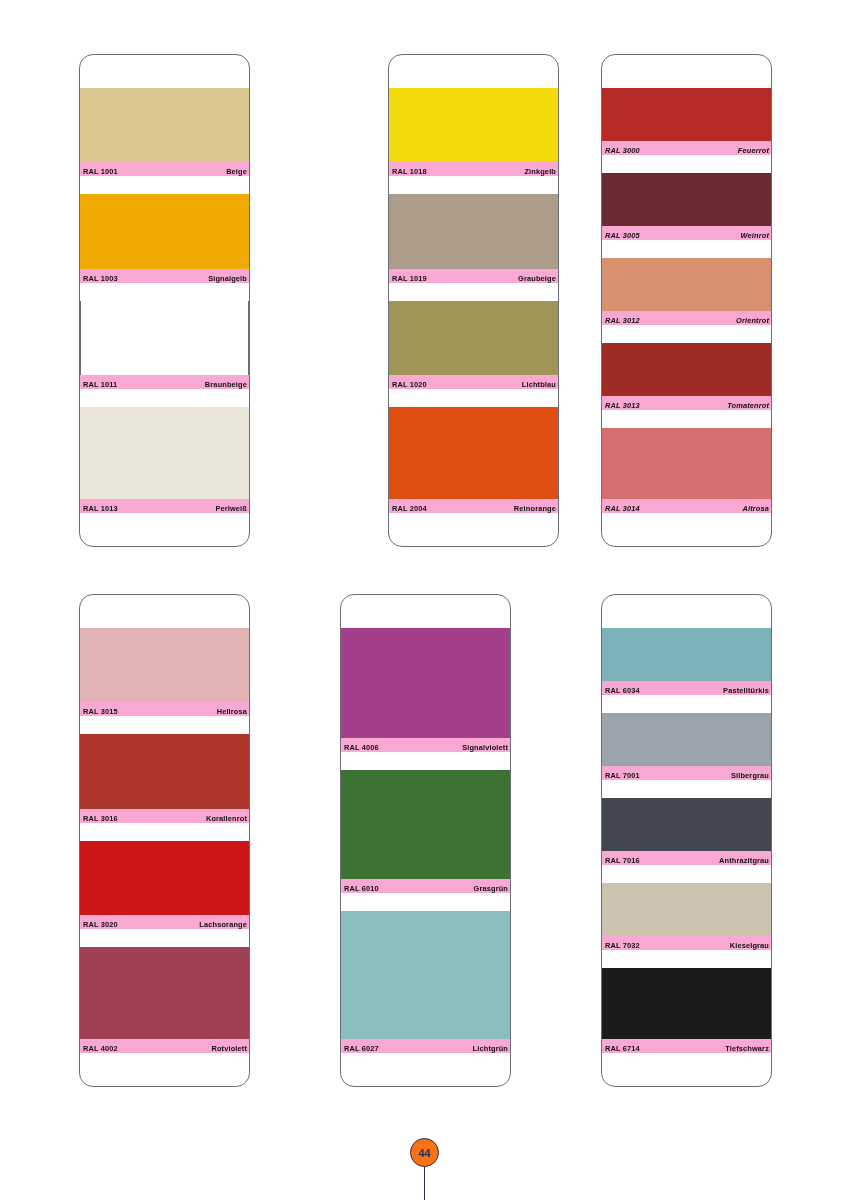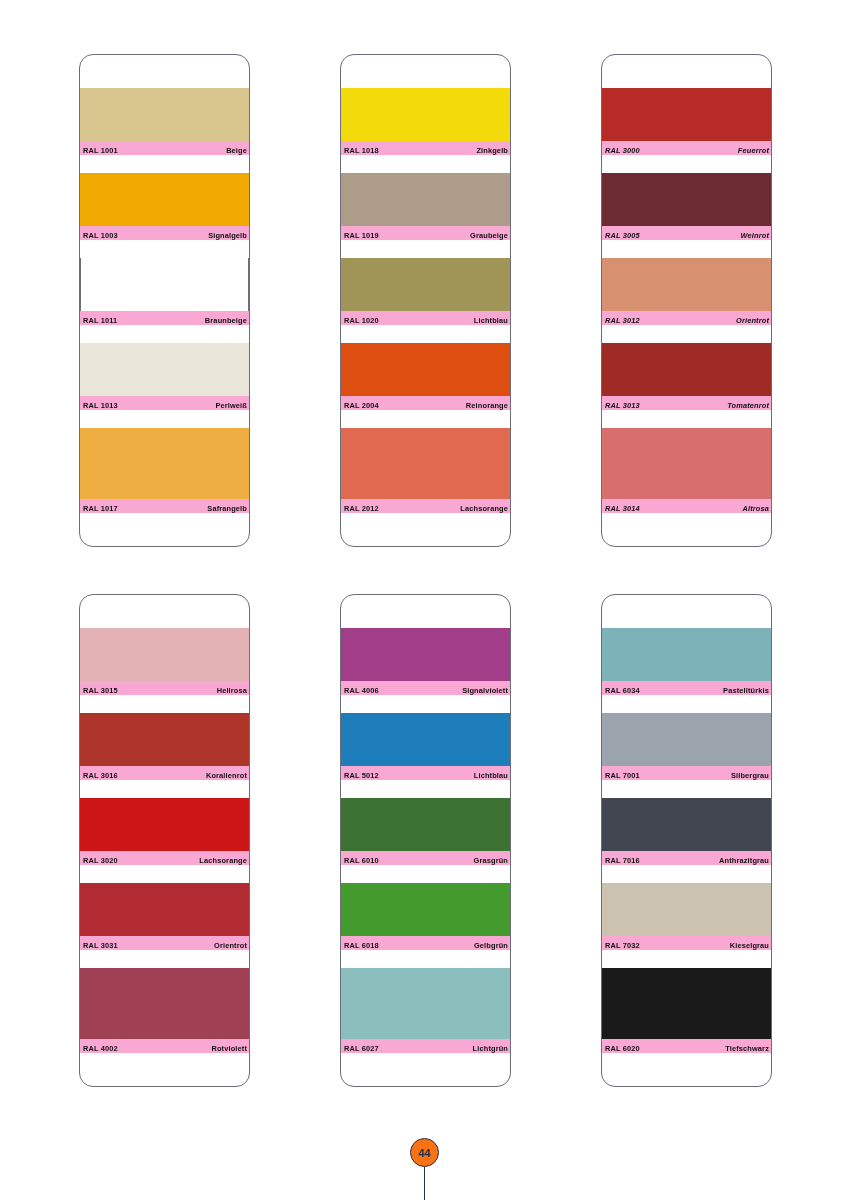--- a/index.html
+++ b/index.html
@@ -174,32 +174,24 @@
           <div class="swatch-gap"></div>
         </div>
         <div class="swatch-block">
           <div class="swatch-color" style="background: rgb(234, 230, 217);"></div>
           <div class="swatch-label">
             <span class="swatch-code">RAL 1013</span>
             <span class="swatch-name">Perlweiß</span>
           </div>
           <div class="swatch-gap"></div>
         </div>
-        <div class="swatch-block">
-          <div class="swatch-color" style="background: rgb(239, 174, 66);"></div>
-          <div class="swatch-label">
-            <span class="swatch-code">RAL 1017</span>
-            <span class="swatch-name">Safrangelb</span>
-          </div>
-
-        </div>
-      </div>
-    </div>
-
-    <div class="card" style="border-color: rgb(107, 110, 120);">
+      </div>
+    </div>
+
+    <div class="card" style="border-color: rgb(107, 110, 120); margin-left: 48px;">
       <div class="card-rule left" style="background: rgb(107, 110, 120);"></div>
       <div class="card-rule right" style="background: rgb(107, 110, 120);"></div>
       <div class="card-inner">
         <div class="swatch-block">
           <div class="swatch-color" style="background: rgb(243, 219, 11);"></div>
           <div class="swatch-label">
             <span class="swatch-code">RAL 1018</span>
             <span class="swatch-name">Zinkgelb</span>
           </div>
           <div class="swatch-gap"></div>
@@ -221,28 +213,20 @@
           <div class="swatch-gap"></div>
         </div>
         <div class="swatch-block">
           <div class="swatch-color" style="background: rgb(223, 78, 17);"></div>
           <div class="swatch-label">
             <span class="swatch-code">RAL 2004</span>
             <span class="swatch-name">Reinorange</span>
           </div>
           <div class="swatch-gap"></div>
         </div>
-        <div class="swatch-block">
-          <div class="swatch-color" style="background: rgb(223, 106, 80);"></div>
-          <div class="swatch-label">
-            <span class="swatch-code">RAL 2012</span>
-            <span class="swatch-name">Lachsorange</span>
-          </div>
-
-        </div>
       </div>
     </div>
 
     <div class="card" style="border-color: rgb(107, 110, 120); font-style: italic;">
       <div class="card-rule left" style="background: rgb(107, 110, 120);"></div>
       <div class="card-rule right" style="background: rgb(107, 110, 120);"></div>
       <div class="card-inner">
         <div class="swatch-block">
           <div class="swatch-color" style="background: rgb(183, 43, 38);"></div>
           <div class="swatch-label">
@@ -308,28 +292,20 @@
         </div>
         <div class="swatch-block">
           <div class="swatch-color" style="background: rgb(204, 21, 23);"></div>
           <div class="swatch-label">
             <span class="swatch-code">RAL 3020</span>
             <span class="swatch-name">Lachsorange</span>
           </div>
           <div class="swatch-gap"></div>
         </div>
         <div class="swatch-block">
-          <div class="swatch-color" style="background: rgb(179, 43, 50);"></div>
-          <div class="swatch-label">
-            <span class="swatch-code">RAL 3031</span>
-            <span class="swatch-name">Orientrot</span>
-          </div>
-          <div class="swatch-gap"></div>
-        </div>
-        <div class="swatch-block">
           <div class="swatch-color" style="background: rgb(159, 64, 85);"></div>
           <div class="swatch-label">
             <span class="swatch-code">RAL 4002</span>
             <span class="swatch-name">Rotviolett</span>
           </div>
 
         </div>
       </div>
     </div>
 
@@ -339,44 +315,28 @@
       <div class="card-inner">
         <div class="swatch-block">
           <div class="swatch-color" style="background: rgb(163, 62, 139);"></div>
           <div class="swatch-label">
             <span class="swatch-code">RAL 4006</span>
             <span class="swatch-name">Signalviolett</span>
           </div>
           <div class="swatch-gap"></div>
         </div>
         <div class="swatch-block">
-          <div class="swatch-color" style="background: rgb(30, 126, 187);"></div>
-          <div class="swatch-label">
-            <span class="swatch-code">RAL 5012</span>
-            <span class="swatch-name">Lichtblau</span>
-          </div>
-          <div class="swatch-gap"></div>
-        </div>
-        <div class="swatch-block">
           <div class="swatch-color" style="background: rgb(60, 114, 50);"></div>
           <div class="swatch-label">
             <span class="swatch-code">RAL 6010</span>
             <span class="swatch-name">Grasgrün</span>
           </div>
           <div class="swatch-gap"></div>
         </div>
         <div class="swatch-block">
-          <div class="swatch-color" style="background: rgb(67, 155, 46);"></div>
-          <div class="swatch-label">
-            <span class="swatch-code">RAL 6018</span>
-            <span class="swatch-name">Gelbgrün</span>
-          </div>
-          <div class="swatch-gap"></div>
-        </div>
-        <div class="swatch-block">
           <div class="swatch-color" style="background: rgb(139, 191, 190);"></div>
           <div class="swatch-label">
             <span class="swatch-code">RAL 6027</span>
             <span class="swatch-name">Lichtgrün</span>
           </div>
 
         </div>
       </div>
     </div>
 
@@ -412,21 +372,21 @@
           <div class="swatch-color" style="background: rgb(203, 195, 176);"></div>
           <div class="swatch-label">
             <span class="swatch-code">RAL 7032</span>
             <span class="swatch-name">Kieselgrau</span>
           </div>
           <div class="swatch-gap"></div>
         </div>
         <div class="swatch-block">
           <div class="swatch-color" style="background: rgb(26, 26, 26);"></div>
           <div class="swatch-label">
-            <span class="swatch-code">RAL 6020</span>
+            <span class="swatch-code">RAL 6714</span>
             <span class="swatch-name">Tiefschwarz</span>
           </div>
 
         </div>
       </div>
     </div>
 
   </div>
 
   <div class="page-marker">

